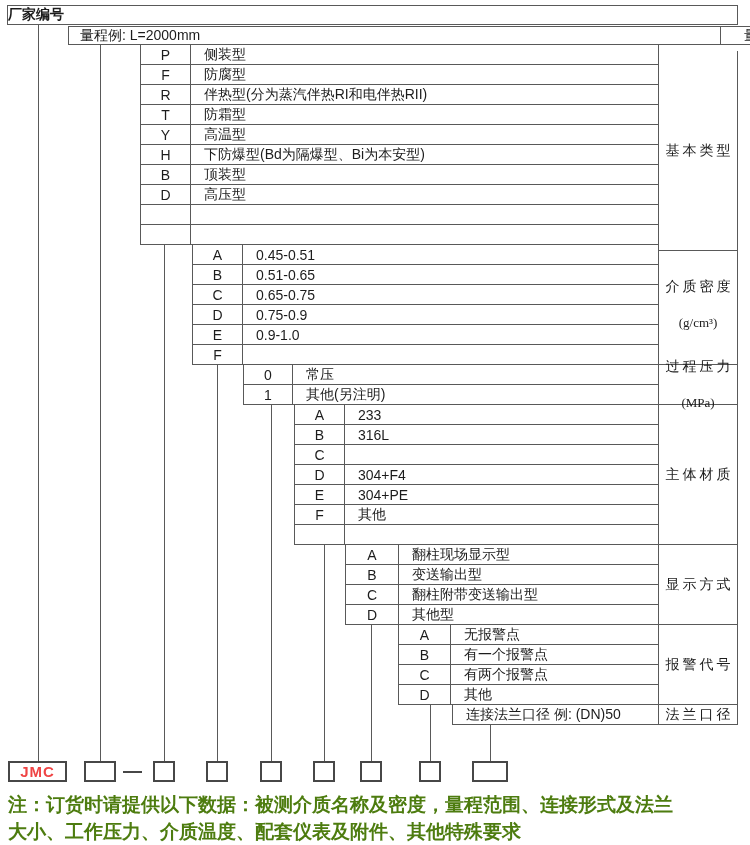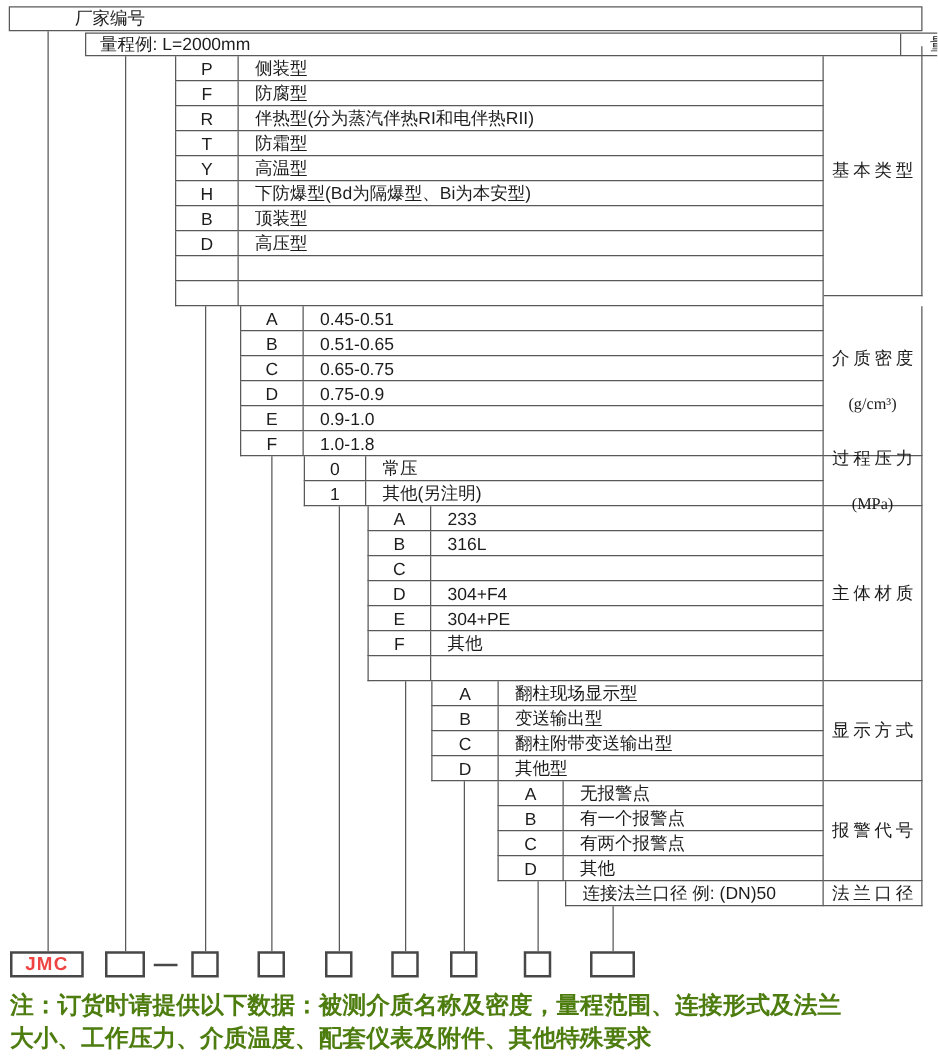--- a/index.html
+++ b/index.html
@@ -4,21 +4,21 @@
 <style>
   :root { --bc: #595959; }
   html,body { margin:0; padding:0; background:#ffffff; }
   .canvas {
     position:relative; width:750px; height:845px; background:#ffffff;
     font-family:"Liberation Sans", sans-serif; color:#1c1c1c; overflow:hidden;
   }
   .factory {
     position:absolute; left:7px; top:5px; width:731px; height:20px;
     box-sizing:border-box; border:1px solid var(--bc);
-    display:flex; align-items:center; padding-left:52px; font-size:14px;
+    display:flex; align-items:center; font-size:14px;font-weight:bold;
   }
   .range {
     position:absolute; left:68px; top:26px; width:732px; height:19px;
     box-sizing:border-box; border:1px solid var(--bc); display:flex;
   }
   .range-example { flex:1; display:flex; align-items:center; padding-left:11px; font-size:14px; }
   .range-label {
     width:79px; box-sizing:border-box; border-left:1px solid var(--bc);
     display:flex; align-items:center; justify-content:center;
     font-family:"Liberation Serif", serif; font-size:14px; letter-spacing:4px; text-indent:4px;
@@ -112,21 +112,21 @@
       </div>
       <div class="trow">
         <div class="code" style="width: 50px;"></div>
         <div class="desc"></div>
       </div>
       <div class="trow">
         <div class="code" style="width: 50px;"></div>
         <div class="desc"></div>
       </div>
     </div>
-    <div class="label-cell" style="left: 659px; top: 37px; width: 79px; height: 200px;">
+    <div class="label-cell" style="left: 659px; top: 51px; width: 79px; height: 200px;">
       <div class="label-main">基本类型</div>
     </div>
     <div class="section" style="left: 192px; top: 245px; width: 467px;">
       <div class="trow">
         <div class="code" style="width: 50px;">A</div>
         <div class="desc">0.45-0.51</div>
       </div>
       <div class="trow">
         <div class="code" style="width: 50px;">B</div>
         <div class="desc">0.51-0.65</div>
@@ -138,21 +138,20 @@
       <div class="trow">
         <div class="code" style="width: 50px;">D</div>
         <div class="desc">0.75-0.9</div>
       </div>
       <div class="trow">
         <div class="code" style="width: 50px;">E</div>
         <div class="desc">0.9-1.0</div>
       </div>
       <div class="trow">
         <div class="code" style="width: 50px;">F</div>
-        <div class="desc">1.0-1.8</div>
       </div>
     </div>
     <div class="label-cell" style="left: 659px; top: 245px; width: 79px; height: 120px;">
       <div class="label-main">介质密度</div>
       <div class="label-sub">(g/cm³)</div>
     </div>
     <div class="section" style="left: 243px; top: 365px; width: 416px;">
       <div class="trow">
         <div class="code" style="width: 49px;">0</div>
         <div class="desc">常压</div>

